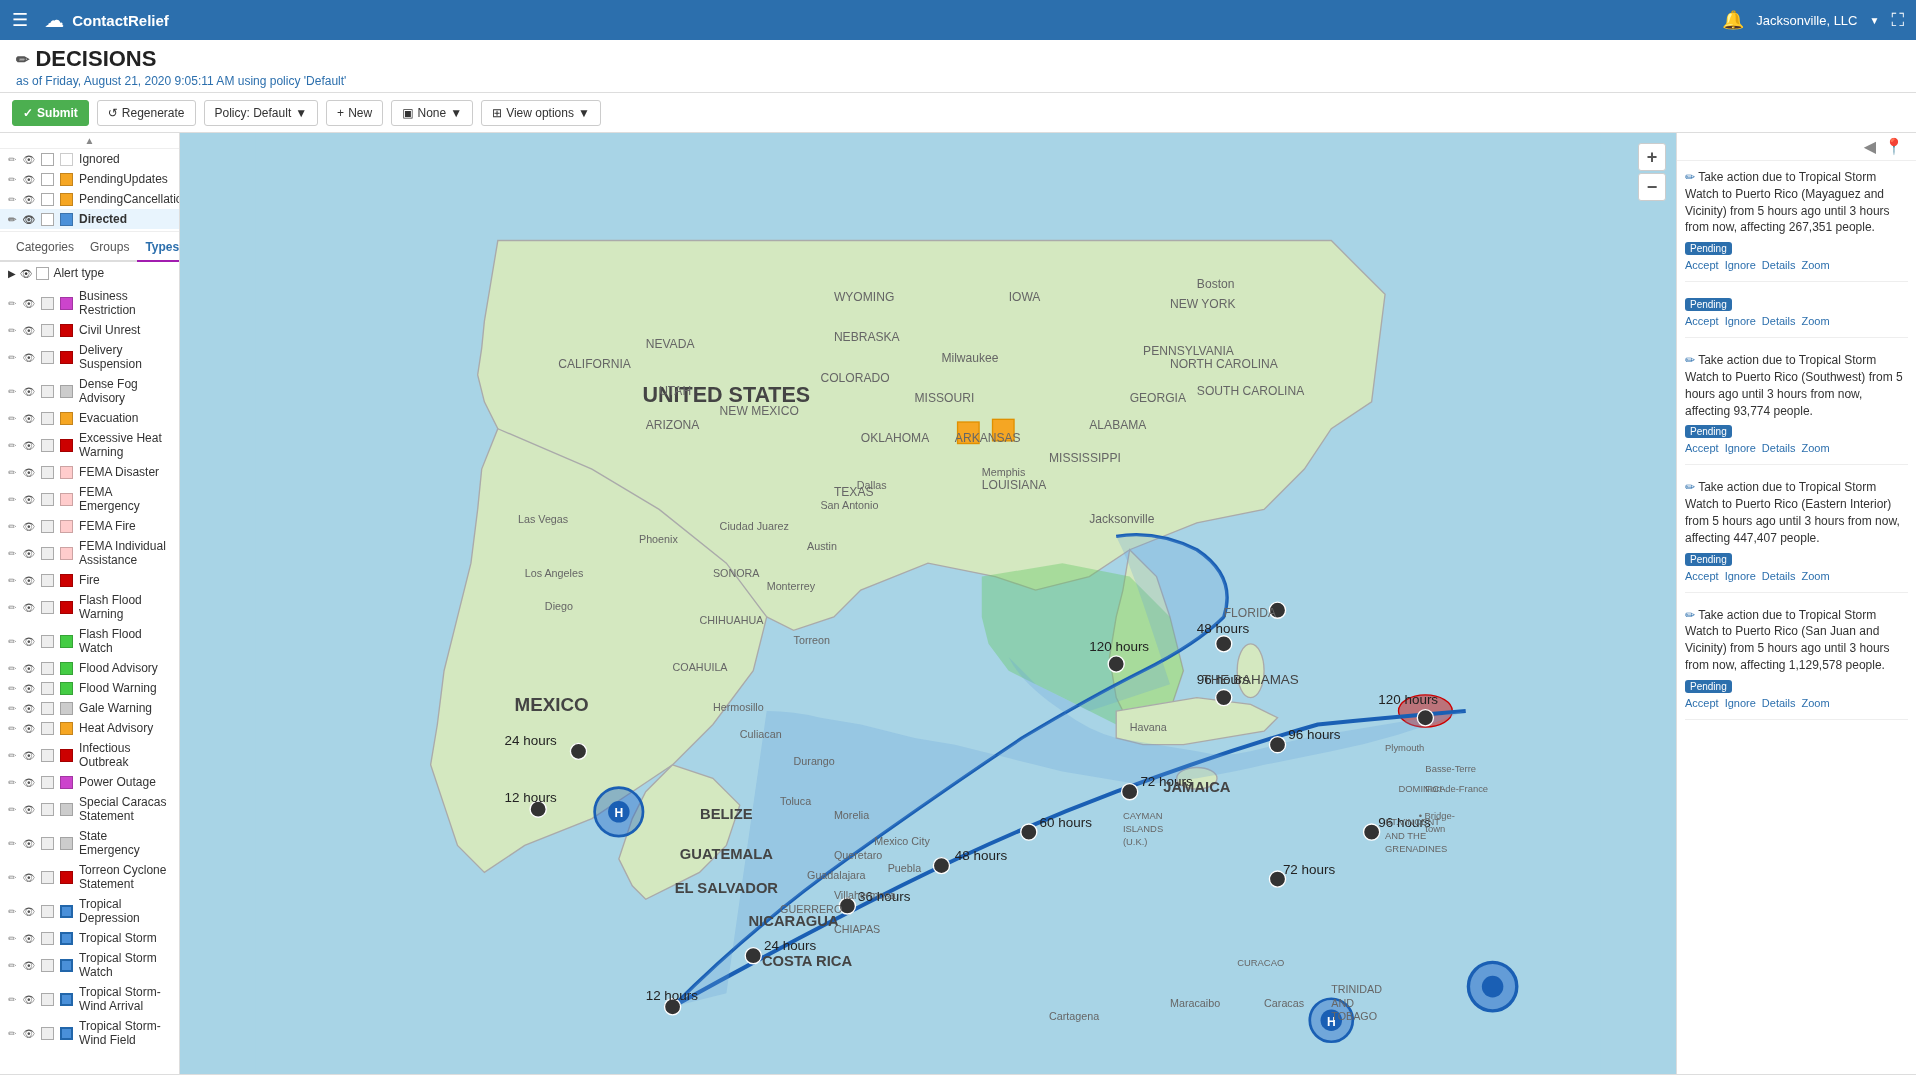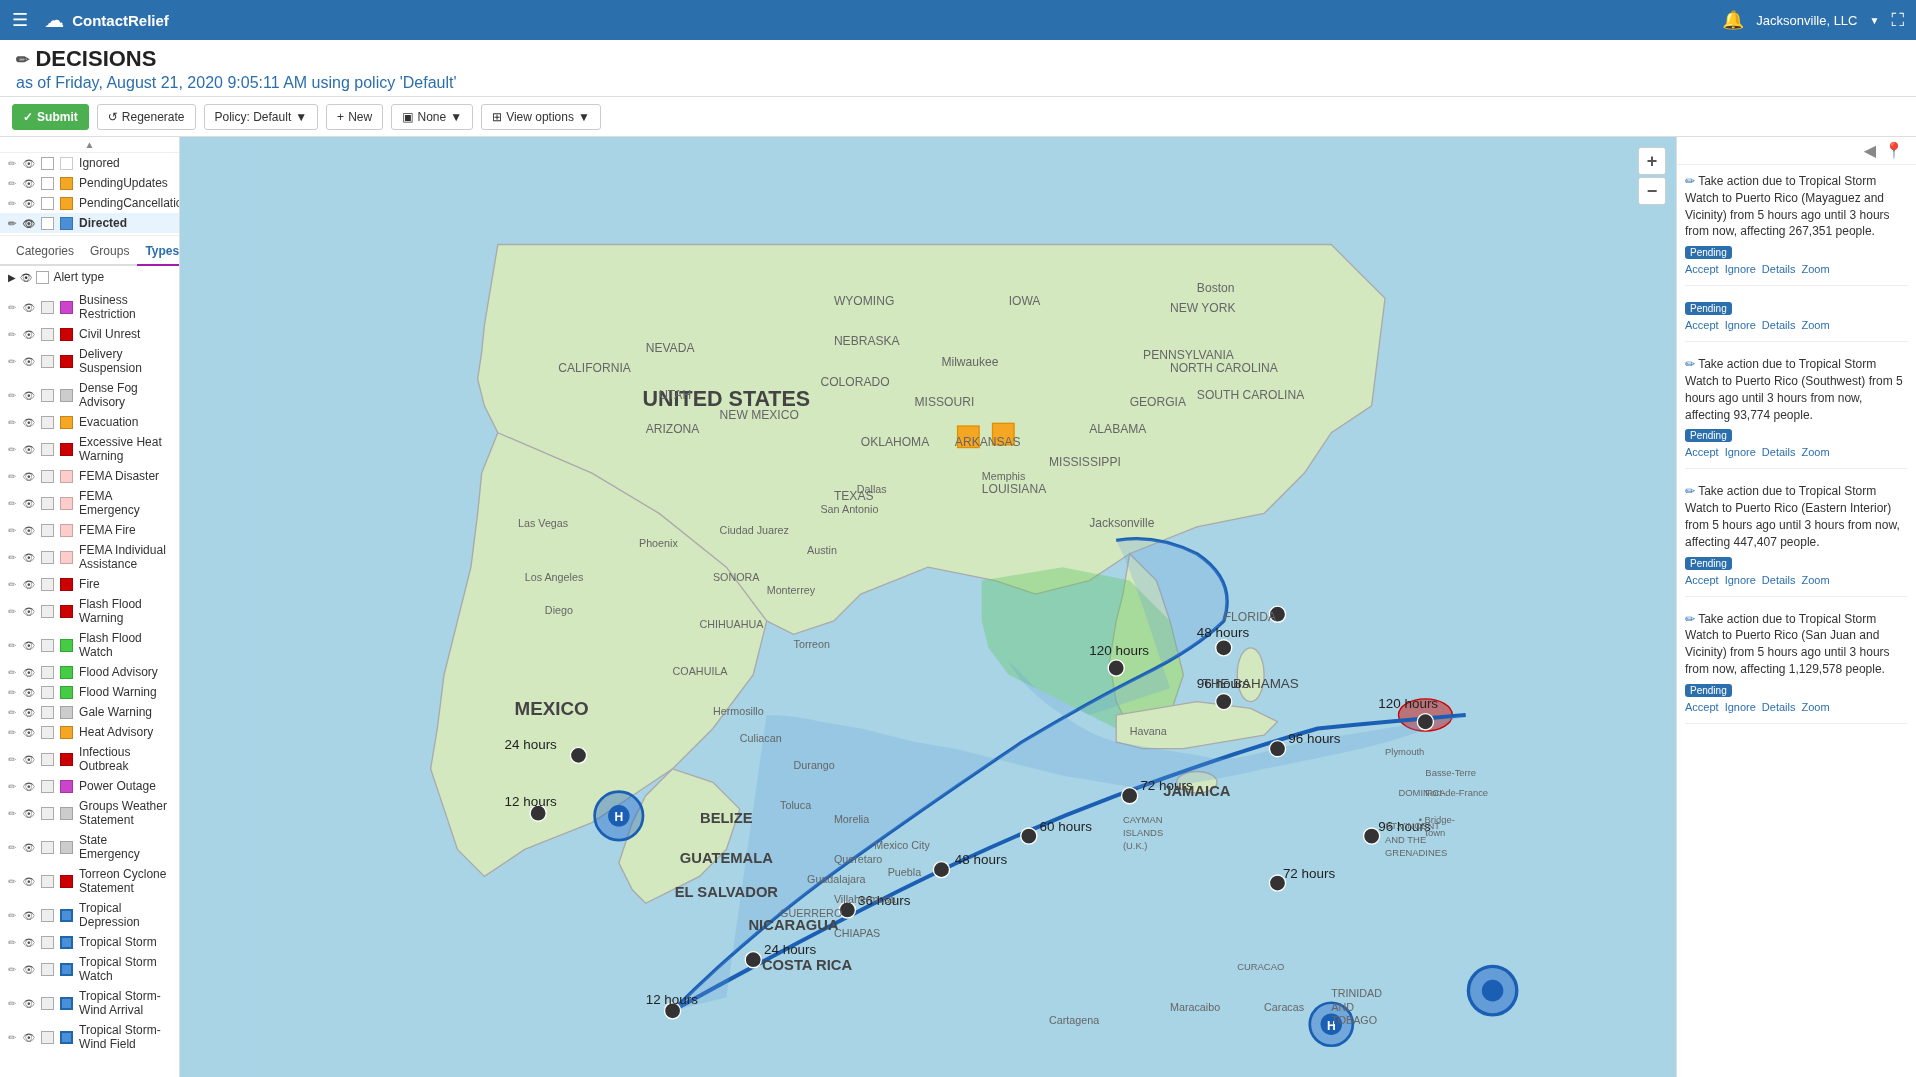--- a/index.html
+++ b/index.html
@@ -42,21 +42,21 @@
     }
     .title-area h1 {
       font-size: 22px;
       font-weight: bold;
       color: #222;
       display: flex;
       align-items: center;
       gap: 6px;
     }
     .title-area .subtitle {
-      font-size: 16px;
+      font-size: 12px;
       color: #666;
       margin-top: 2px;
     }
     .title-area .subtitle span {
       color: #2c6fad;
     }
 
     
     .toolbar {
       background: white;
@@ -538,21 +538,21 @@
         <span style="font-size:10px; color:#555;">👁</span>
         <div class="checkbox" style="background:#eee;"></div>
         <div class="color-box" style="background:#cc44cc;"></div>
         <span>Power Outage</span>
       </div>
       <div class="sidebar-item">
         <span style="font-size:10px; color:#888;">✏</span>
         <span style="font-size:10px; color:#555;">👁</span>
         <div class="checkbox" style="background:#eee;"></div>
         <div class="color-box" style="background:#cccccc;"></div>
-        <span>Groups Weather Statement</span>
+        <span>Special Caracas Statement</span>
       </div>
       <div class="sidebar-item">
         <span style="font-size:10px; color:#888;">✏</span>
         <span style="font-size:10px; color:#555;">👁</span>
         <div class="checkbox" style="background:#eee;"></div>
         <div class="color-box" style="background:#cccccc;"></div>
         <span>State Emergency</span>
       </div>
       <div class="sidebar-item">
         <span style="font-size:10px; color:#888;">✏</span>

